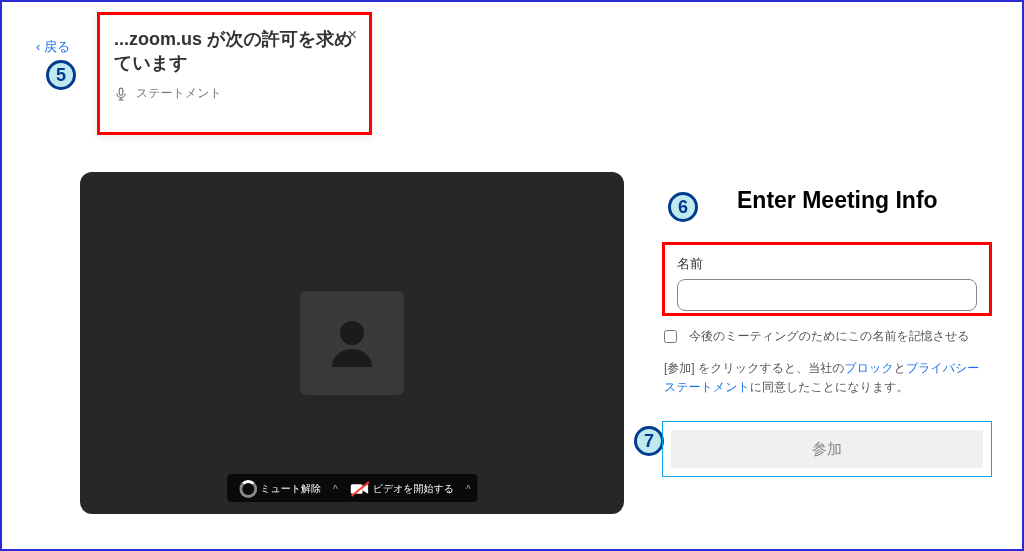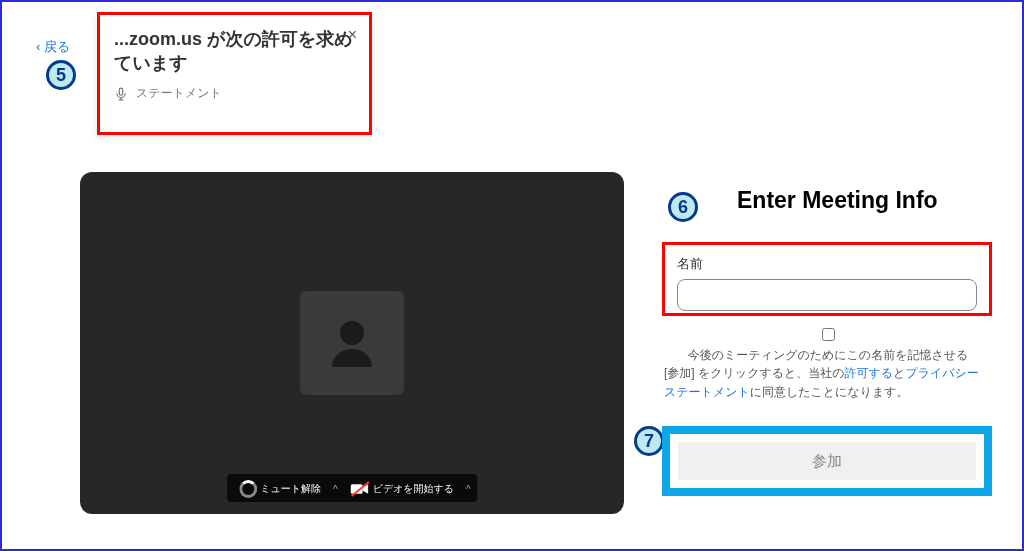--- a/index.html
+++ b/index.html
@@ -168,37 +168,37 @@
       width: 100%;
       height: 32px;
       border: 1px solid #888;
       border-radius: 8px;
       padding: 0 10px;
       font-size: 13px;
     }
     .remember-line {
       display: flex;
       align-items: center;
-      gap: 6px;
+      gap: 12px;
       font-size: 12px;
       color: #555;
+      margin-bottom: 14px;
       padding-left: 2px;
-      flex-direction: column;
     }
     .remember-line input { width: 13px; height: 13px; }
     .terms-text {
       font-size: 12px;
       color: #555;
       line-height: 1.6;
       margin-bottom: 24px;
       padding-left: 2px;
     }
     .terms-text a { color: #1a73e8; text-decoration: none; }
     .join-block {
-      border: 8px solid #0ea5e9;
+      border: 1px solid #0ea5e9;
       padding: 8px;
     }
     .join-button {
       width: 100%;
       height: 38px;
       background: #f0f0f0;
       border: none;
       font-size: 15px;
       color: #888;
       cursor: pointer;
@@ -265,19 +265,19 @@
     <div class="field-label">名前</div>
     <input class="name-input" type="text" style="">
   </div>
 
   <label class="remember-line">
     <input type="checkbox" style="">
     <span>今後のミーティングのためにこの名前を記憶させる</span>
   </label>
 
   <div class="terms-text">
-    <span>[参加] をクリックすると、当社の</span><a href="#">許可する</a><span>と</span><a href="#">プライバシー ステートメント</a><span>に同意したことになります。</span>
+    <span>[参加] をクリックすると、当社の</span><a href="#">ブロック</a><span>と</span><a href="#">プライバシー ステートメント</a><span>に同意したことになります。</span>
   </div>
 
   <div class="join-block">
     <button class="join-button">参加</button>
   </div>
 </div>
 
 </body></html>

